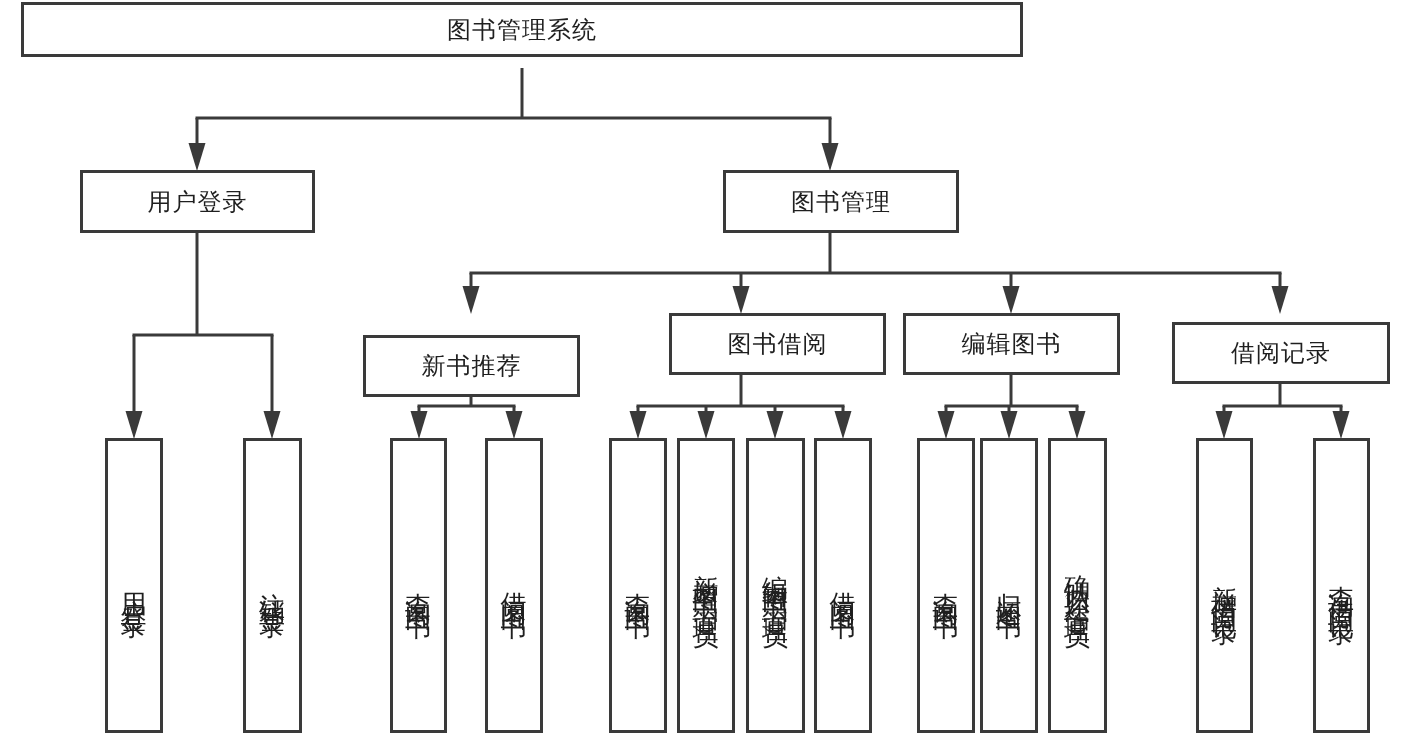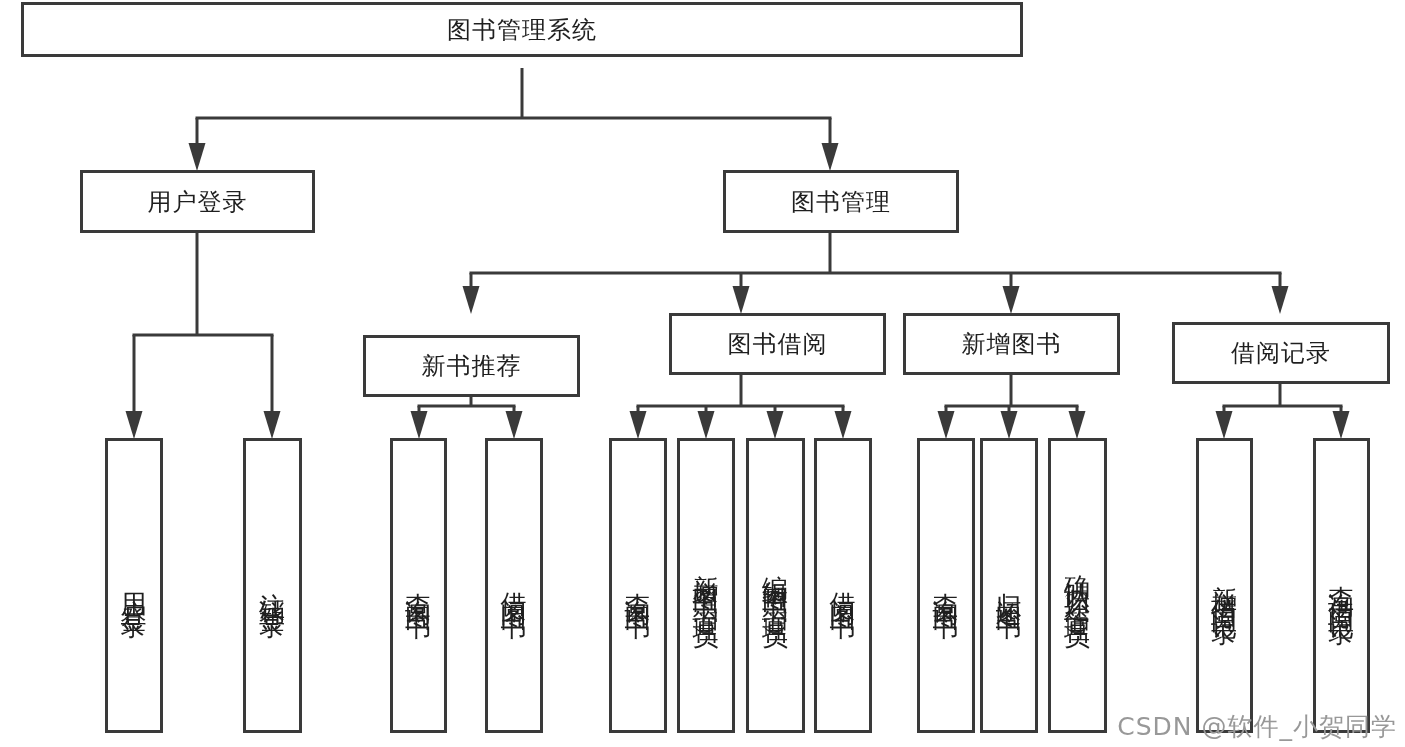--- a/index.html
+++ b/index.html
@@ -102,30 +102,29 @@
       <polygon points="1215.5,411 1232.5,411 1224,439" fill="#3a3a3a"></polygon>
       <line x1="1341" y1="406" x2="1341" y2="417" stroke="#3a3a3a" stroke-width="3"></line>
       <polygon points="1332.5,411 1349.5,411 1341,439" fill="#3a3a3a"></polygon>
     </svg>
   <div id="nodes">
       <div class="node h" style="left: 21px; top: 2px; width: 1002px; height: 55px; border-color: rgb(58, 58, 58); color: rgb(31, 31, 31);">图书管理系统</div>
       <div class="node h" style="left: 80px; top: 170px; width: 235px; height: 63px; border-color: rgb(58, 58, 58); color: rgb(31, 31, 31);">用户登录</div>
       <div class="node h" style="left: 712px; top: 170px; width: 236px; height: 63px; border-color: rgb(58, 58, 58); color: rgb(31, 31, 31); margin-left: 11px;">图书管理</div>
       <div class="node h" style="left: 363px; top: 313px; width: 217px; height: 62px; border-color: rgb(58, 58, 58); color: rgb(31, 31, 31); margin-top: 22px;">新书推荐</div>
       <div class="node h" style="left: 633px; top: 313px; width: 217px; height: 62px; border-color: rgb(58, 58, 58); color: rgb(31, 31, 31); margin-left: 36px;">图书借阅</div>
-      <div class="node h" style="left: 903px; top: 313px; width: 217px; height: 62px; border-color: rgb(58, 58, 58); color: rgb(31, 31, 31);">新增图书</div>
+      <div class="node h" style="left: 903px; top: 313px; width: 217px; height: 62px; border-color: rgb(58, 58, 58); color: rgb(31, 31, 31);">编辑图书</div>
       <div class="node h" style="left: 1172px; top: 322px; width: 218px; height: 62px; border-color: rgb(58, 58, 58); color: rgb(31, 31, 31);">借阅记录</div>
       <div class="node v" style="left: 105px; top: 438px; width: 58px; height: 295px; border-color: rgb(58, 58, 58); color: rgb(31, 31, 31);">用户登录</div>
       <div class="node v" style="left: 243px; top: 438px; width: 59px; height: 295px; border-color: rgb(58, 58, 58); color: rgb(31, 31, 31);">注销登录</div>
       <div class="node v" style="left: 390px; top: 438px; width: 57px; height: 295px; border-color: rgb(58, 58, 58); color: rgb(31, 31, 31);">查询图书</div>
       <div class="node v" style="left: 485px; top: 438px; width: 58px; height: 295px; border-color: rgb(58, 58, 58); color: rgb(31, 31, 31);">借阅图书</div>
       <div class="node v" style="left: 609px; top: 438px; width: 58px; height: 295px; border-color: rgb(58, 58, 58); color: rgb(31, 31, 31);">查询图书</div>
       <div class="node v" style="left: 677px; top: 438px; width: 58px; height: 295px; border-color: rgb(58, 58, 58); color: rgb(31, 31, 31);">新增图书（管理员）</div>
       <div class="node v" style="left: 746px; top: 438px; width: 59px; height: 295px; border-color: rgb(58, 58, 58); color: rgb(31, 31, 31);">编辑图书（管理员）</div>
       <div class="node v" style="left: 814px; top: 438px; width: 58px; height: 295px; border-color: rgb(58, 58, 58); color: rgb(31, 31, 31);">借阅图书</div>
       <div class="node v" style="left: 917px; top: 438px; width: 58px; height: 295px; border-color: rgb(58, 58, 58); color: rgb(31, 31, 31);">查询图书</div>
       <div class="node v" style="left: 980px; top: 438px; width: 58px; height: 295px; border-color: rgb(58, 58, 58); color: rgb(31, 31, 31);">归还图书</div>
       <div class="node v" style="left: 1048px; top: 438px; width: 59px; height: 295px; border-color: rgb(58, 58, 58); color: rgb(31, 31, 31);">确认归还（管理员）</div>
       <div class="node v" style="left: 1196px; top: 438px; width: 57px; height: 295px; border-color: rgb(58, 58, 58); color: rgb(31, 31, 31);">新增借阅记录</div>
       <div class="node v" style="left: 1313px; top: 438px; width: 57px; height: 295px; border-color: rgb(58, 58, 58); color: rgb(31, 31, 31);">查询借阅记录</div>
     </div>
-  <div class="watermark" style="color: rgb(152, 152, 152);">CSDN @软件_小贺同学</div>
 </div>
 
 </body></html>

